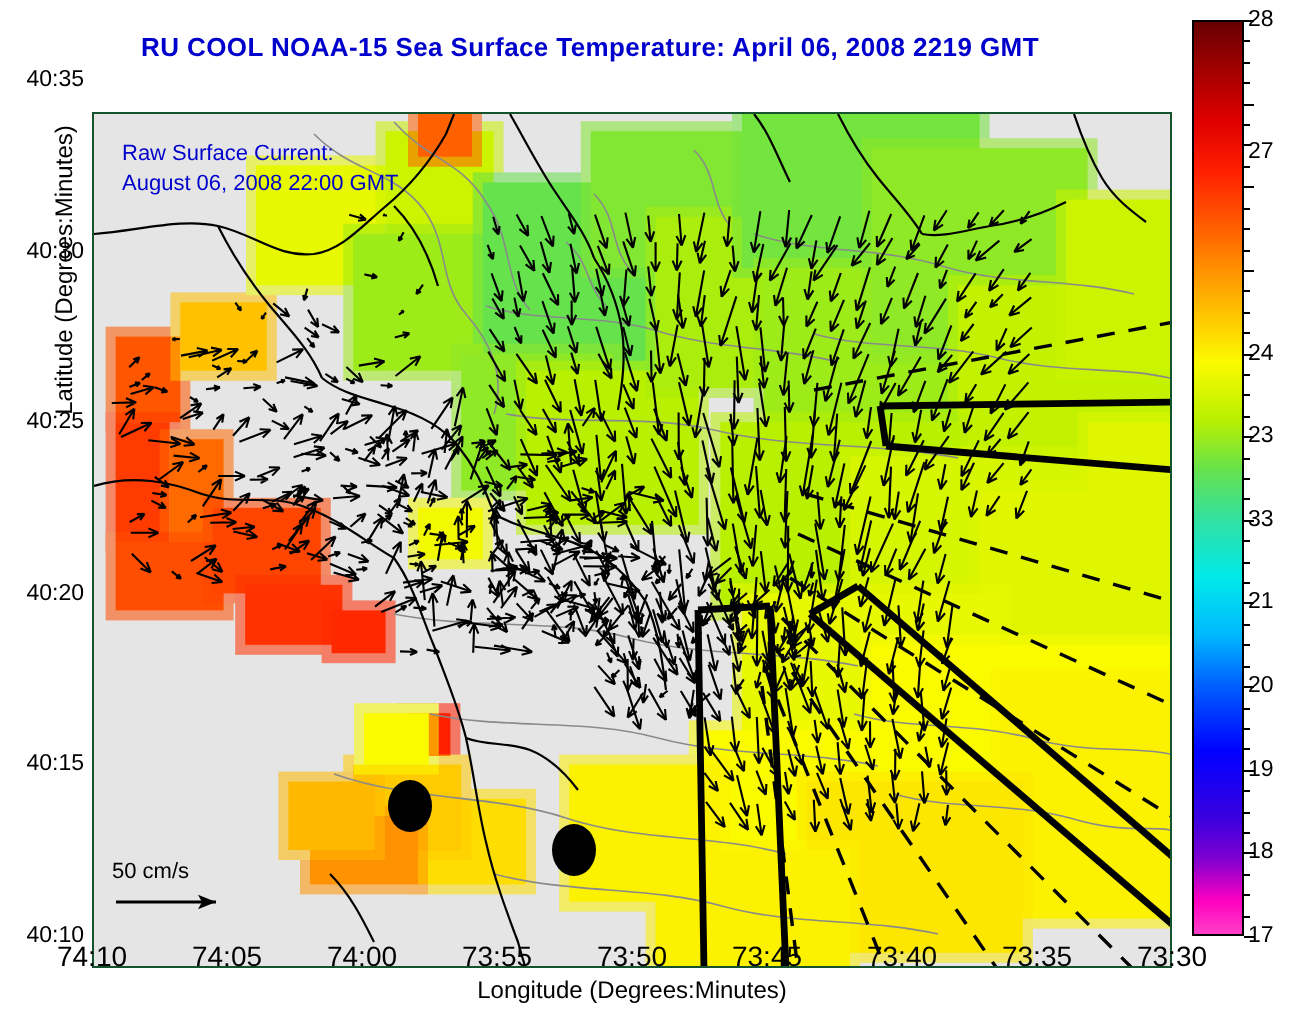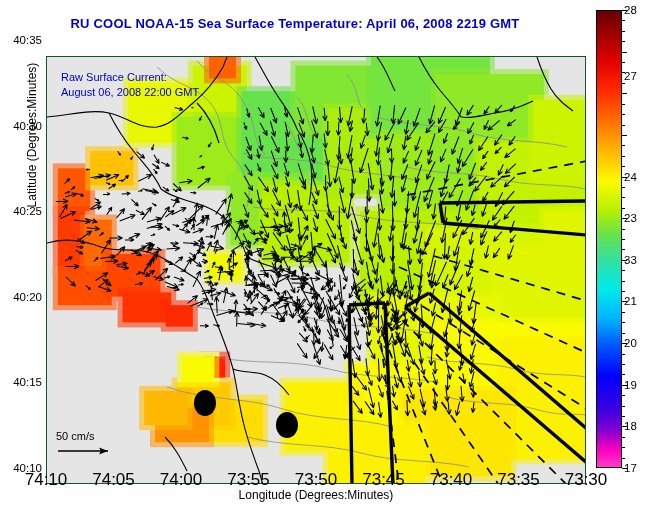--- a/index.html
+++ b/index.html
@@ -13,21 +13,21 @@
   
   #plot{position:absolute;left:46px;top:56px;width:540px;height:428px;
     border:1px solid #14532d;box-sizing:border-box;background:#e5e5e5;overflow:hidden;}
   #plot svg{position:absolute;left:0;top:0;}
 
   .annot{position:absolute;color:#0000cc;font-size:11px;white-space:nowrap;}
   .annot.l1{left:14px;top:14px;}
   .annot.l2{left:14px;top:29px;}
 
   
-  .xtick{position:absolute;top:470px;font-size:17px;color:#000;
+  .xtick{position:absolute;top:470px;font-size:14px;color:#000;
     transform:translateX(-50%);white-space:nowrap;}
   .ytick{position:absolute;left:42px;font-size:11.5px;color:#000;
     transform:translate(-100%,-50%);white-space:nowrap;}
   .xtitle{position:absolute;left:46px;width:540px;top:488px;text-align:center;
     font-size:12px;color:#000;}
   .ytitle{position:absolute;left:-58px;top:128px;width:180px;text-align:center;
     font-size:12px;color:#000;transform:rotate(-90deg);transform-origin:50% 50%;}
 
   
   .keybox{position:absolute;left:56px;top:430px;color:#000;font-size:11px;}

